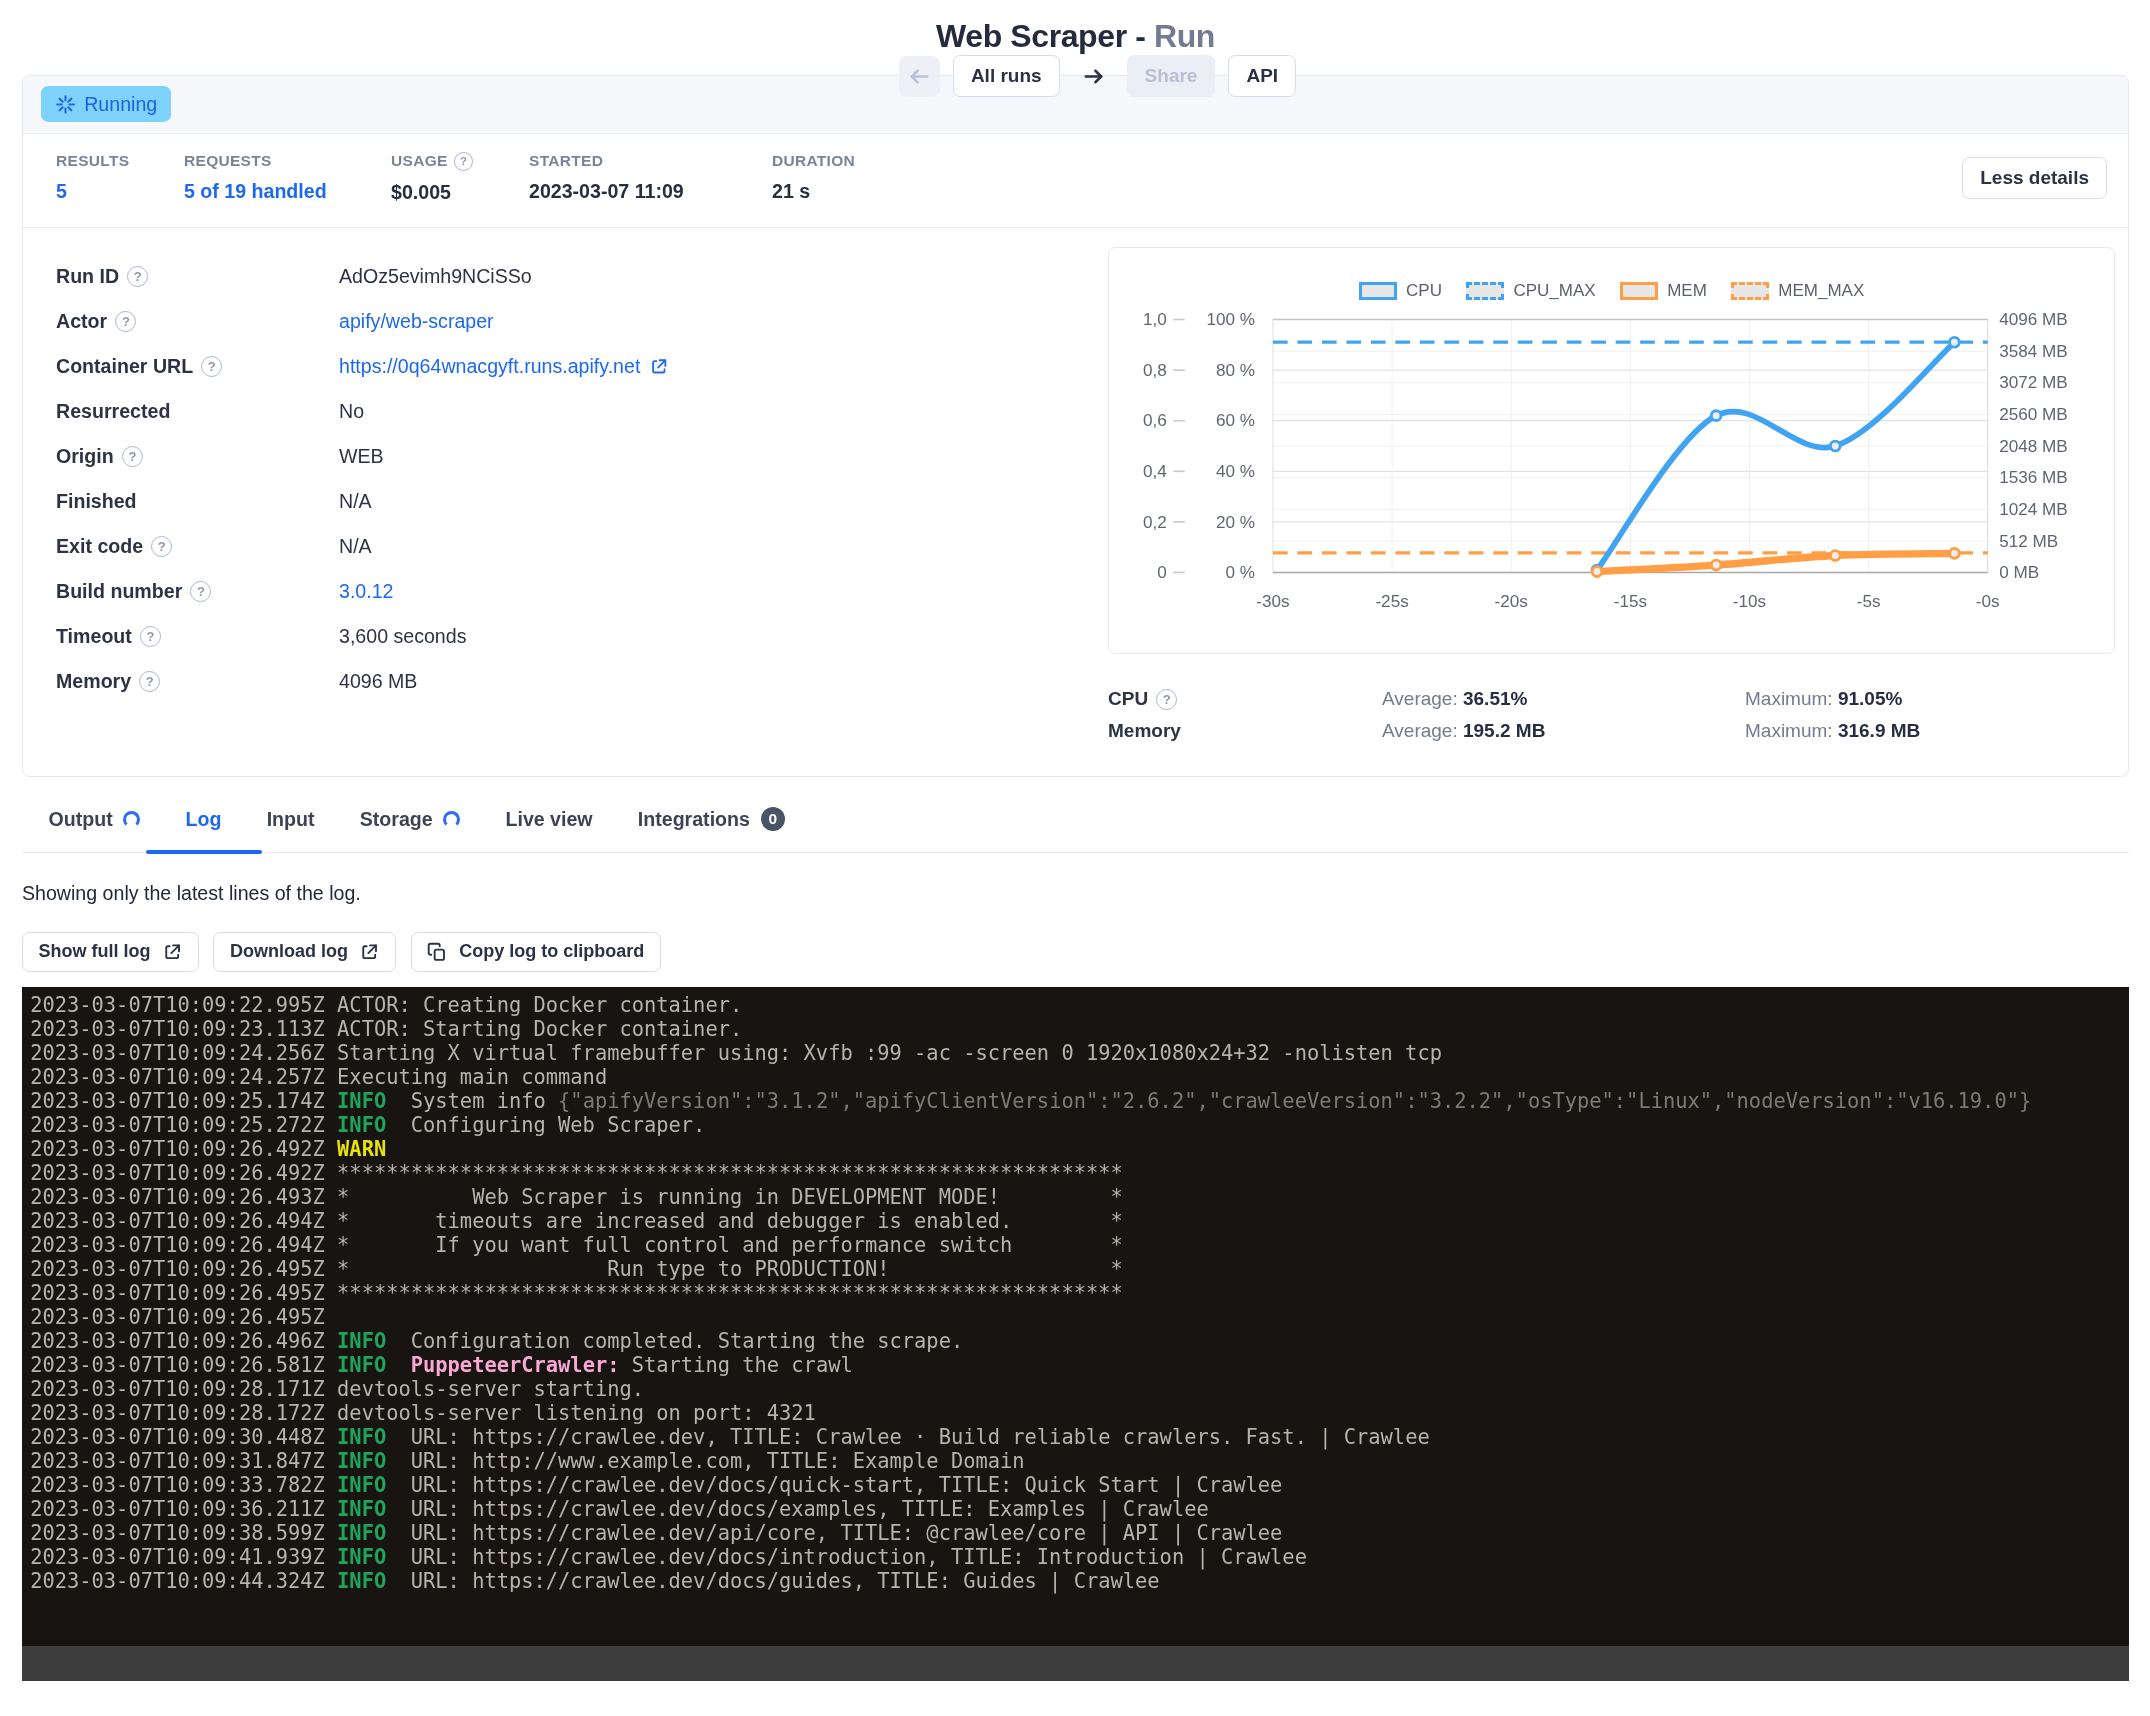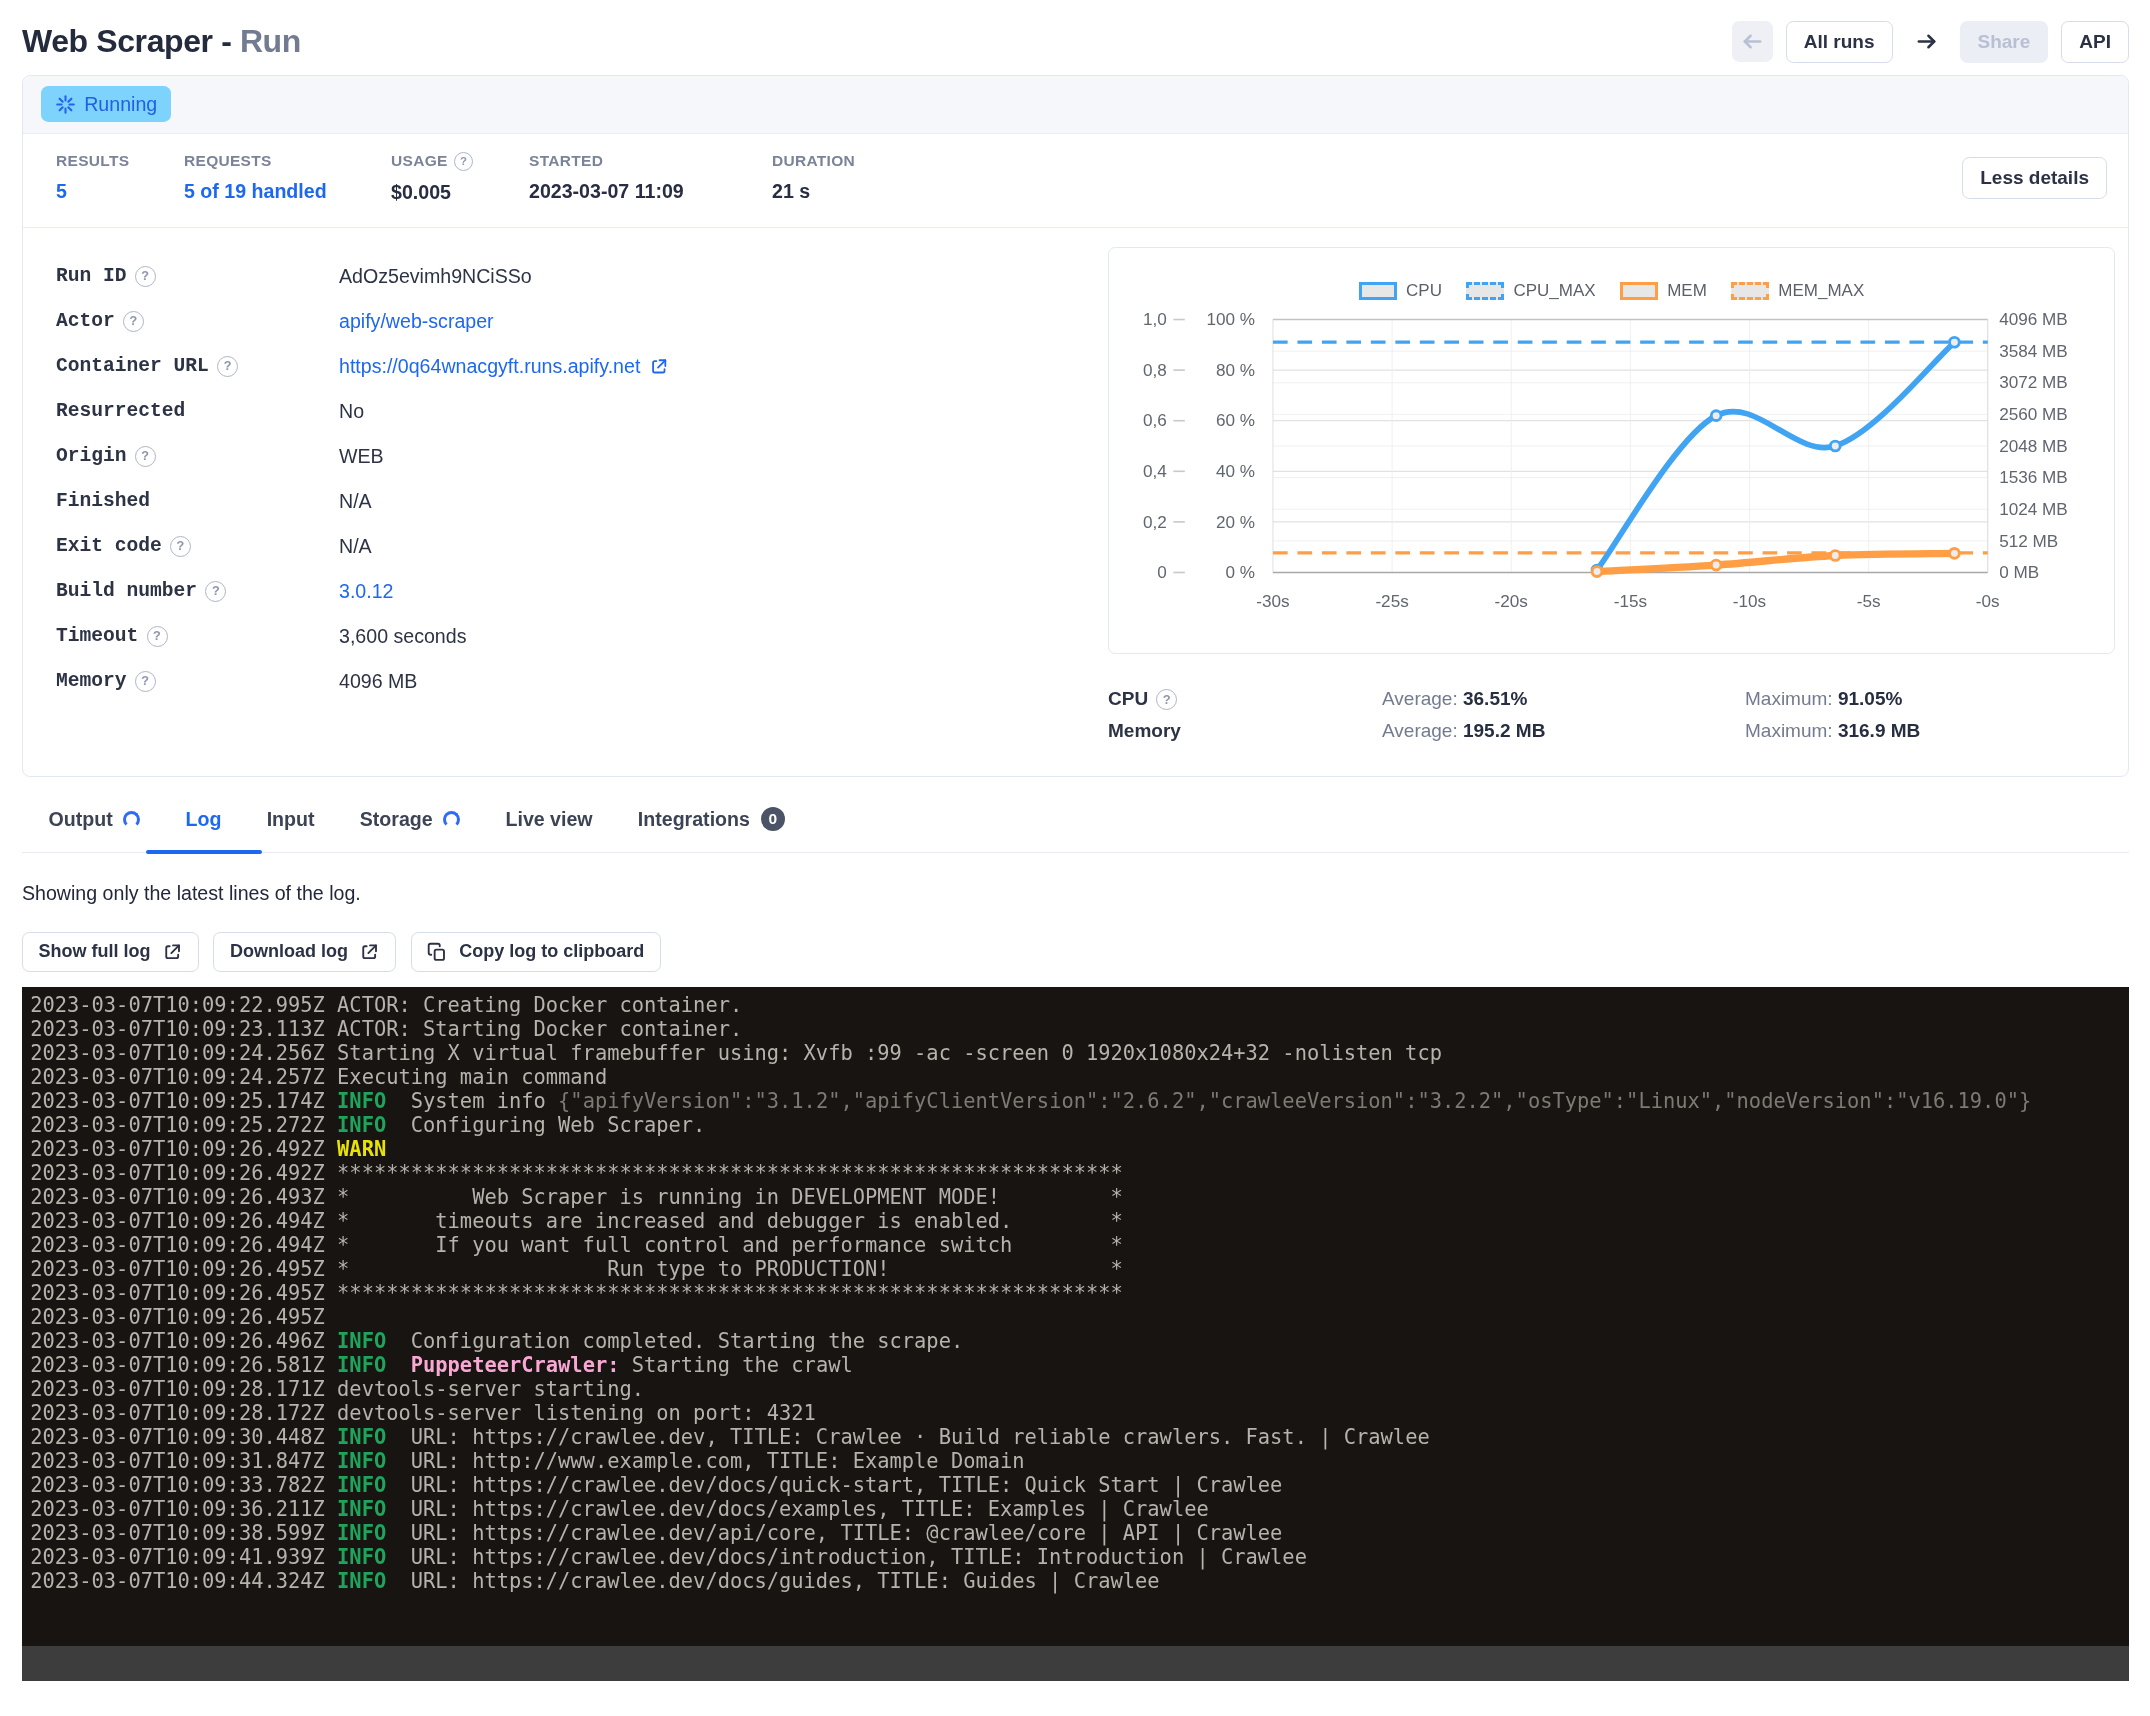--- a/index.html
+++ b/index.html
@@ -1,21 +1,21 @@
 <!DOCTYPE html>
 <html style="font-size:13px"><head>
 <meta charset="utf-8">
 <style>
   * { margin:0; padding:0; box-sizing:border-box; }
   html,body { width:2151px; height:1716px; overflow:hidden; background:#ffffff;
     font-family:"Liberation Sans", sans-serif; color:#2b3245; }
   .page { width:2151px; height:1716px; padding:0 22px; }
 
   
-  .topbar { display:flex; justify-content:space-between; align-items:center; padding-top:18px; height:65px; }
+  .topbar { display:flex; justify-content:space-between; align-items:center; padding-top:18px; height:65px;flex-direction:column; }
   .topbar h1 { font-size:32px; font-weight:700; letter-spacing:-0.4px; color:#242b3d; }
   .topbar h1 .muted { color:#737b90; }
   .topbar-actions { display:flex; align-items:center; gap:13px;padding-left:44px; }
   .btn { display:inline-flex; align-items:center; gap:9.8px; font-family:inherit; font-size:19px; font-weight:600;
     color:#2b3245; background:#fff; border:1.2px solid #d6dcea; border-radius:7.3px; padding:9px 17px; cursor:pointer; }
   .btn.disabled { background:#eceef5; border-color:#eceef5; color:#b9c0d4; cursor:default; }
   .icon-btn { display:inline-flex; align-items:center; justify-content:center; width:41px; height:41px;
     border:none; border-radius:7.3px; background:#eef0f6; cursor:default; }
   .icon-btn svg { width:23px; height:23px; }
   .icon-btn.plain { background:transparent; cursor:pointer; }
@@ -31,21 +31,21 @@
   .stat { display:flex; flex-direction:column; }
   .stat .slabel { font-size:15.5px; font-weight:700; color:#7b8398; letter-spacing:0.3px; display:flex; align-items:center; gap:6.5px; }
   .stat .svalue { margin-top:9.8px; font-size:19.6px; font-weight:700; color:#272e41; }
   .stat .svalue.blue { color:#1d68f0; }
   .w-results { width:128px; } .w-requests { width:207px; } .w-usage { width:138px; } .w-started { width:243px; }
   .less-details { margin-left:auto; align-self:center; }
 
   .details-area { display:flex; padding:19.6px 14px 29px 33px; }
   .kv-grid { width:1052px; flex-shrink:0; padding-top:6.5px; }
   .kv-row { display:flex; align-items:center; height:45px; font-size:19.6px; }
-  .kv-label { width:283px; font-weight:700; color:#2c3345; display:flex; align-items:center; gap:8.2px;font-family:Liberation Mono, monospace; }
+  .kv-label { width:283px; font-weight:700; color:#2c3345; display:flex; align-items:center; gap:8.2px; }
   .kv-value { color:#2c3345; display:flex; align-items:center; gap:8.2px; }
   a.val-link { color:#1d68f0; text-decoration:none; cursor:pointer; }
   .ext-ic { width:19.6px; height:19.6px; color:#1d68f0; }
 
   .qmark { display:inline-flex; align-items:center; justify-content:center; width:21px; height:21px;
     border:1.6px solid #adb5c9; border-radius:50%; color:#8e97ad; font-size:13px; font-weight:700; flex-shrink:0; }
 
   .chart-side { flex:1; }
   .chart-card { border:0.8px solid #e4e8f0; border-radius:7.3px; height:407px; padding:33px 14.7px 0; }
   .legend { display:flex; justify-content:center; align-items:center; gap:24.5px; margin-bottom:11.4px; }

